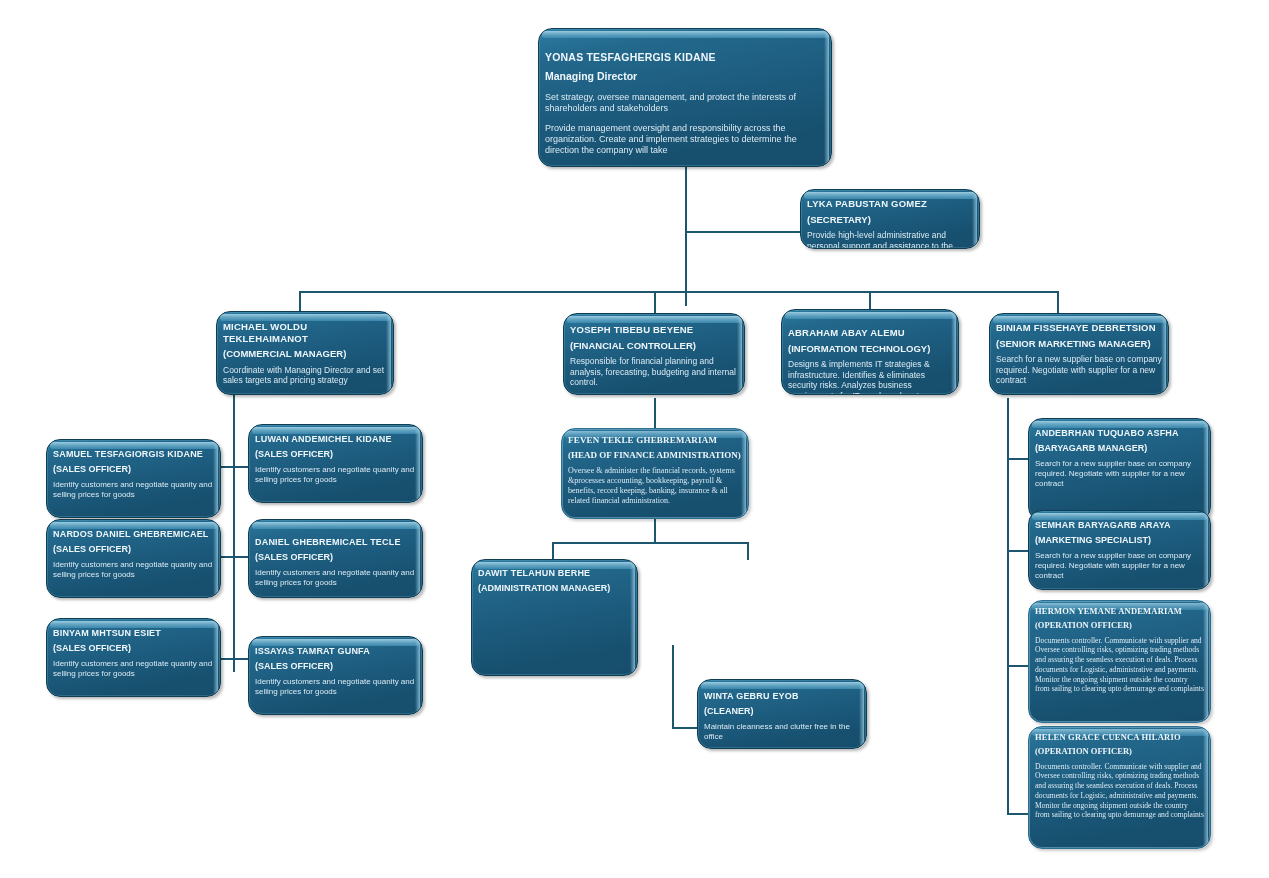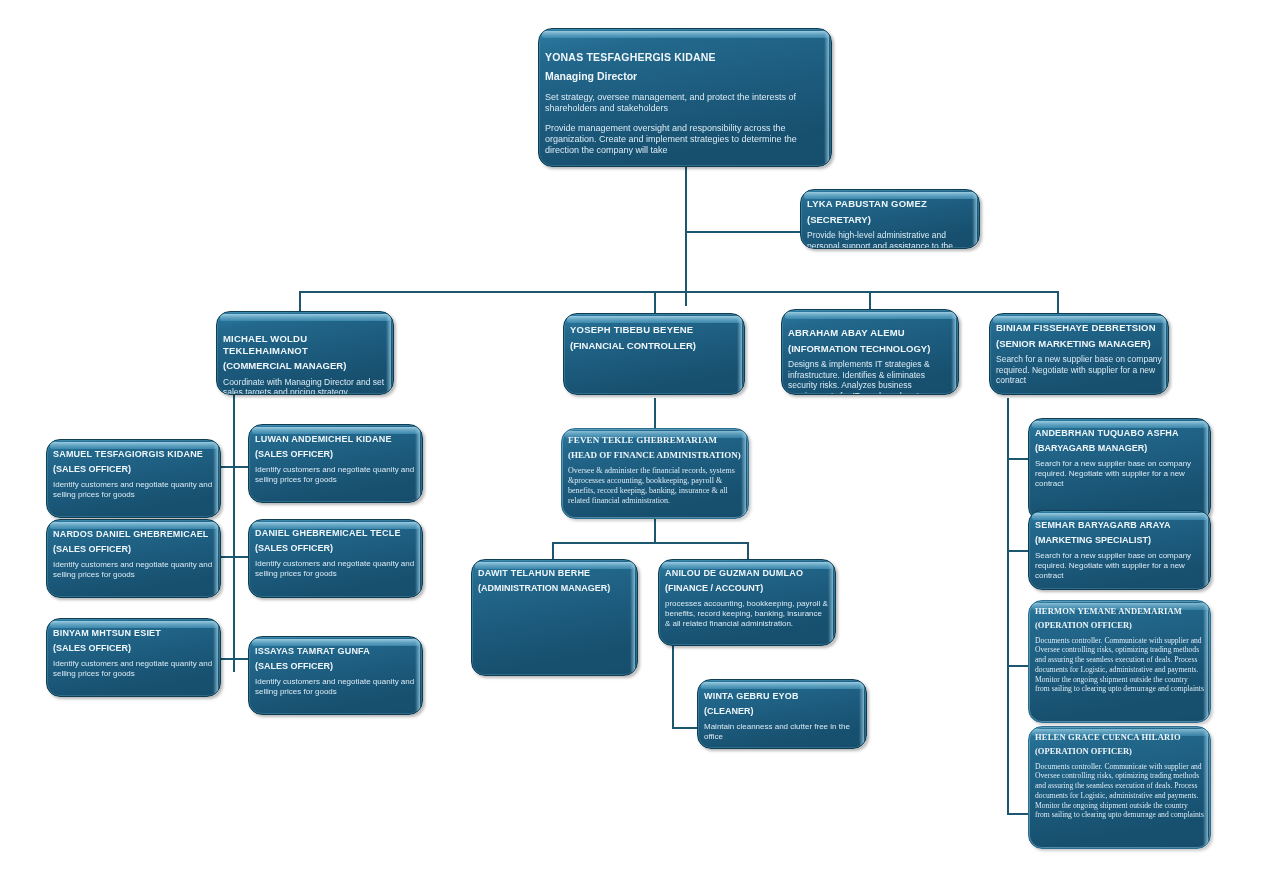--- a/index.html
+++ b/index.html
@@ -122,29 +122,30 @@
     <div class="ds">Set strategy, oversee management, and protect the interests of shareholders and stakeholders</div>
     <div class="ds">Provide management oversight and responsibility across the organization. Create and implement strategies to determine the direction the company will take</div>
   </div>
 
   <div class="box s-sm" style="left:800px;top:189px;width:180px;height:60px;padding-top:8px;">
     <div class="nm">LYKA PABUSTAN GOMEZ</div>
     <div class="ttl">(SECRETARY)</div>
     <div class="ds">Provide high-level administrative and personal support and assistance to the Senior mangemnet &amp; Managing diretcor</div>
   </div>
 
-  <div class="box s-sm" style="left:216px;top:311px;width:178px;height:84px;padding-top:21px;">
+  <div class="box s-sm" style="left:216px;top:311px;width:178px;height:84px;padding-top:9px;">
     <div class="nm">MICHAEL WOLDU TEKLEHAIMANOT</div>
     <div class="ttl">(COMMERCIAL MANAGER)</div>
     <div class="ds">Coordinate with Managing Director and set sales targets and pricing strategy</div>
   </div>
 
   <div class="box s-sm" style="left:563px;top:313px;width:182px;height:82px;padding-top:10px;">
     <div class="nm">YOSEPH TIBEBU BEYENE</div>
     <div class="ttl">(FINANCIAL CONTROLLER)</div>
+    <div class="ds">Responsible for financial planning and analysis, forecasting, budgeting and internal control.</div>
   </div>
 
   <div class="box s-sm" style="left:781px;top:309px;width:178px;height:86px;padding-top:17px;">
     <div class="nm">ABRAHAM ABAY ALEMU</div>
     <div class="ttl">(INFORMATION TECHNOLOGY)</div>
     <div class="ds">Designs &amp; implements IT strategies &amp; infrastructure. Identifies &amp; eliminates security risks. Analyzes business requirements for IT needs and systems.</div>
   </div>
 
   <div class="box s-sm" style="left:989px;top:313px;width:180px;height:82px;padding-top:8px;">
     <div class="nm">BINIAM FISSEHAYE DEBRETSION</div>
@@ -169,21 +170,21 @@
     <div class="ttl">(SALES OFFICER)</div>
     <div class="ds">Identify customers and negotiate quanity and selling prices for goods</div>
   </div>
 
   <div class="box s-xs" style="left:248px;top:424px;width:175px;height:79px;padding-top:9px;">
     <div class="nm">LUWAN ANDEMICHEL KIDANE</div>
     <div class="ttl">(SALES OFFICER)</div>
     <div class="ds">Identify customers and negotiate quanity and selling prices for goods</div>
   </div>
 
-  <div class="box s-xs" style="left:248px;top:519px;width:175px;height:79px;padding-top:8px;">
+  <div class="box s-xs" style="left:248px;top:519px;width:175px;height:79px;padding-top:17px;">
     <div class="nm">DANIEL GHEBREMICAEL TECLE</div>
     <div class="ttl">(SALES OFFICER)</div>
     <div class="ds">Identify customers and negotiate quanity and selling prices for goods</div>
   </div>
 
   <div class="box s-xs" style="left:248px;top:636px;width:175px;height:79px;padding-top:9px;">
     <div class="nm">ISSAYAS TAMRAT GUNFA</div>
     <div class="ttl">(SALES OFFICER)</div>
     <div class="ds">Identify customers and negotiate quanity and selling prices for goods</div>
   </div>
@@ -192,25 +193,20 @@
     <div class="nm">FEVEN TEKLE GHEBREMARIAM</div>
     <div class="ttl">(HEAD OF FINANCE  ADMINISTRATION)</div>
     <div class="ds">Oversee &amp; administer the financial records, systems &amp;processes accounting, bookkeeping, payroll &amp; benefits, record keeping, banking, insurance &amp; all related financial administration.</div>
   </div>
 
   <div class="box s-xs" style="left:471px;top:559px;width:167px;height:117px;padding-top:8px;">
     <div class="nm">DAWIT TELAHUN BERHE</div>
     <div class="ttl">(ADMINISTRATION MANAGER)</div>
   </div>
 
-  <div class="box s-xs" style="left:658px;top:559px;width:178px;height:87px;padding-top:8px;">
-    <div class="nm">ANILOU DE GUZMAN DUMLAO</div>
-    <div class="ttl">(FINANCE / ACCOUNT)</div>
-    <div class="ds">processes accounting, bookkeeping, payroll &amp; benefits, record keeping, banking, insurance &amp; all related financial administration.</div>
-  </div>
 
   <div class="box s-xs" style="left:697px;top:679px;width:170px;height:70px;padding-top:11px;">
     <div class="nm">WINTA GEBRU EYOB</div>
     <div class="ttl">(CLEANER)</div>
     <div class="ds">Maintain cleanness and clutter free in the office</div>
   </div>
 
   <div class="box s-xs" style="left:1028px;top:418px;width:183px;height:103px;padding-top:9px;">
     <div class="nm">ANDEBRHAN TUQUABO ASFHA</div>
     <div class="ttl">(BARYAGARB MANAGER)</div>

